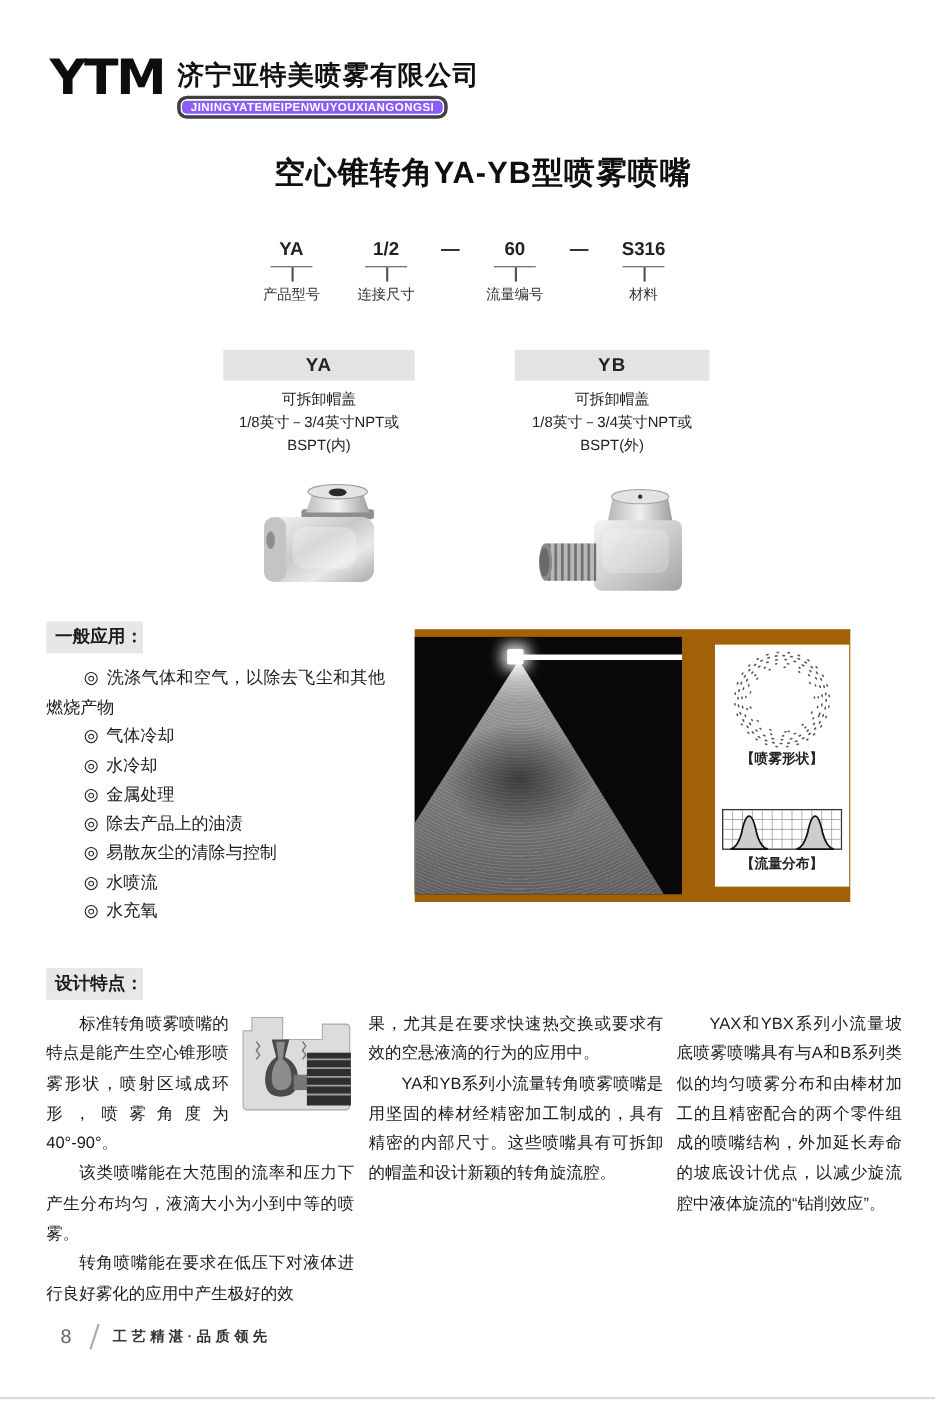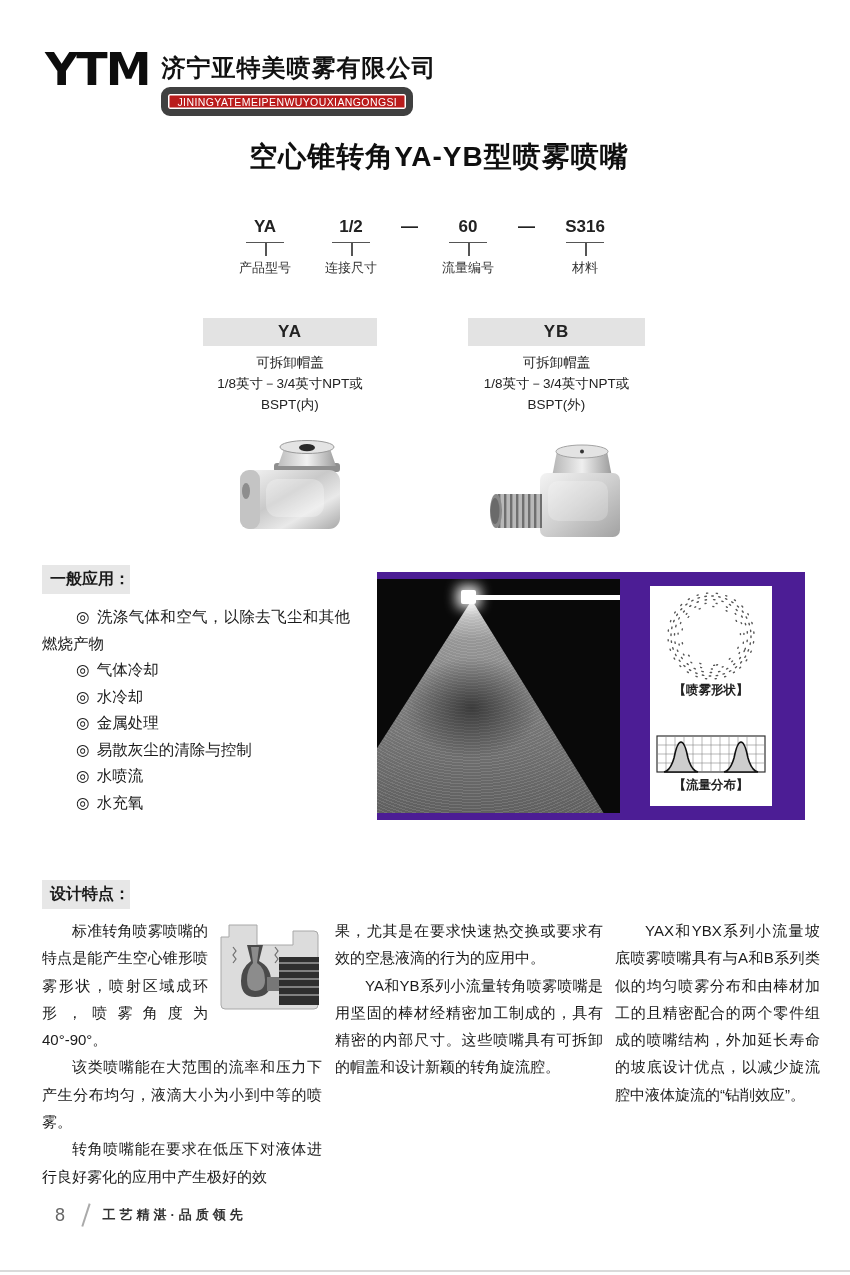--- a/index.html
+++ b/index.html
@@ -5,22 +5,22 @@
   html,body{margin:0;padding:0;background:#fff;}
   body{font-family:"Liberation Sans","DejaVu Sans",sans-serif;color:#1c1c1c;}
   .page{position:relative;width:850px;height:1275px;background:#fff;overflow:hidden;margin:0 auto;}
 
   
   .brand{position:absolute;left:45px;top:48px;display:flex;align-items:flex-start;gap:12px;}
   .logo-mark{font-weight:900;font-size:46px;line-height:44px;letter-spacing:-2px;color:#0d0d0d;
              transform:scaleY(.96);font-family:"DejaVu Sans",sans-serif;}
   .brand-text{display:flex;flex-direction:column;gap:3px;margin-top:4px;}
   .company-name{font-size:24px;font-weight:700;color:#111;letter-spacing:1px;}
-  .pinyin-pill{align-self:flex-start;background:#b91c1c;border:7px solid #404040;border-radius:9px;
-               box-shadow:inset 0 0 0 1.5px #fff;color:#fff;font-size:10.5px;font-weight:400;
+  .pinyin-pill{align-self:flex-start;background:#8b5cf6;border:3px solid #404040;border-radius:9px;
+               box-shadow:inset 0 0 0 1.5px #fff;color:#fff;font-size:10.5px;font-weight:700;
                letter-spacing:.4px;padding:1.5px 9px;}
 
   
   .page-title{position:absolute;left:0;right:0;top:138px;text-align:center;font-size:28px;
               font-weight:900;letter-spacing:1px;color:#0f0f0f;padding-left:28px;}
 
   
   .model-code{position:absolute;left:0;right:0;top:216px;display:flex;justify-content:center;
               align-items:flex-start;gap:14px;}
   .code-seg{display:flex;flex-direction:column;align-items:center;width:72px;}
@@ -42,21 +42,21 @@
 
   
   .applications{position:absolute;left:42px;top:565px;width:308px;}
   .sec-head{display:inline-block;background:#e7e7e7;font-size:16px;font-weight:700;
             padding:4px 0 4px 8px;color:#1a1a1a;}
   .app-list{margin-top:10px;}
   .app-item{font-size:15.5px;line-height:26.5px;text-indent:2.2em;text-align:justify;color:#1a1a1a;}
   .app-item .bullet{margin-right:7px;}
 
   
-  .spray-panel{position:absolute;left:377px;top:572px;width:428px;height:248px;background:#4c1d95;font-family:Liberation Mono, monospace;}
+  .spray-panel{position:absolute;left:377px;top:572px;width:396px;height:248px;background:#a16207;font-family:Liberation Mono, monospace;}
   .spray-photo{position:absolute;left:0;top:7px;width:243px;height:234px;background:#090909;overflow:hidden;}
   .spray-pipe{position:absolute;left:39%;right:0;top:16px;height:5px;background:#fff;}
   .spray-pipe::before{content:"";position:absolute;left:-11px;top:-5px;width:15px;height:14px;background:#fff;
                       border-radius:2px;box-shadow:0 0 12px 5px rgba(255,255,255,.85);}
   .spray-cone{position:absolute;inset:0;
     background:
       radial-gradient(ellipse 95px 70px at 39% 55%, rgba(15,15,15,.6), rgba(15,15,15,0) 72%),
       repeating-radial-gradient(circle at 39% 8%, rgba(255,255,255,.12) 0 1px, rgba(0,0,0,0) 1px 3px),
       linear-gradient(180deg, rgba(255,255,255,.95) 4%, rgba(238,238,238,.62) 26%, rgba(222,222,222,.52) 60%, rgba(200,200,200,.45) 100%);
     clip-path:polygon(39% 9%, -22% 108%, 98% 108%);}
@@ -192,20 +192,21 @@
     </svg>
   </div>
 
   <div class="applications">
     <div class="sec-head">一般应用：</div>
     <div class="app-list">
       <div class="app-item"><span class="bullet">◎</span><span>洗涤气体和空气，以除去飞尘和其他燃烧产物</span></div>
       <div class="app-item"><span class="bullet">◎</span><span>气体冷却</span></div>
       <div class="app-item"><span class="bullet">◎</span><span>水冷却</span></div>
       <div class="app-item"><span class="bullet">◎</span><span>金属处理</span></div>
+      <div class="app-item"><span class="bullet">◎</span><span>除去产品上的油渍</span></div>
       <div class="app-item"><span class="bullet">◎</span><span>易散灰尘的清除与控制</span></div>
       <div class="app-item"><span class="bullet">◎</span><span>水喷流</span></div>
       <div class="app-item"><span class="bullet">◎</span><span>水充氧</span></div>
     </div>
   </div>
 
   <div class="spray-panel">
     <div class="spray-photo">
       <div class="spray-cone"></div>
       <div class="spray-pipe"></div>

